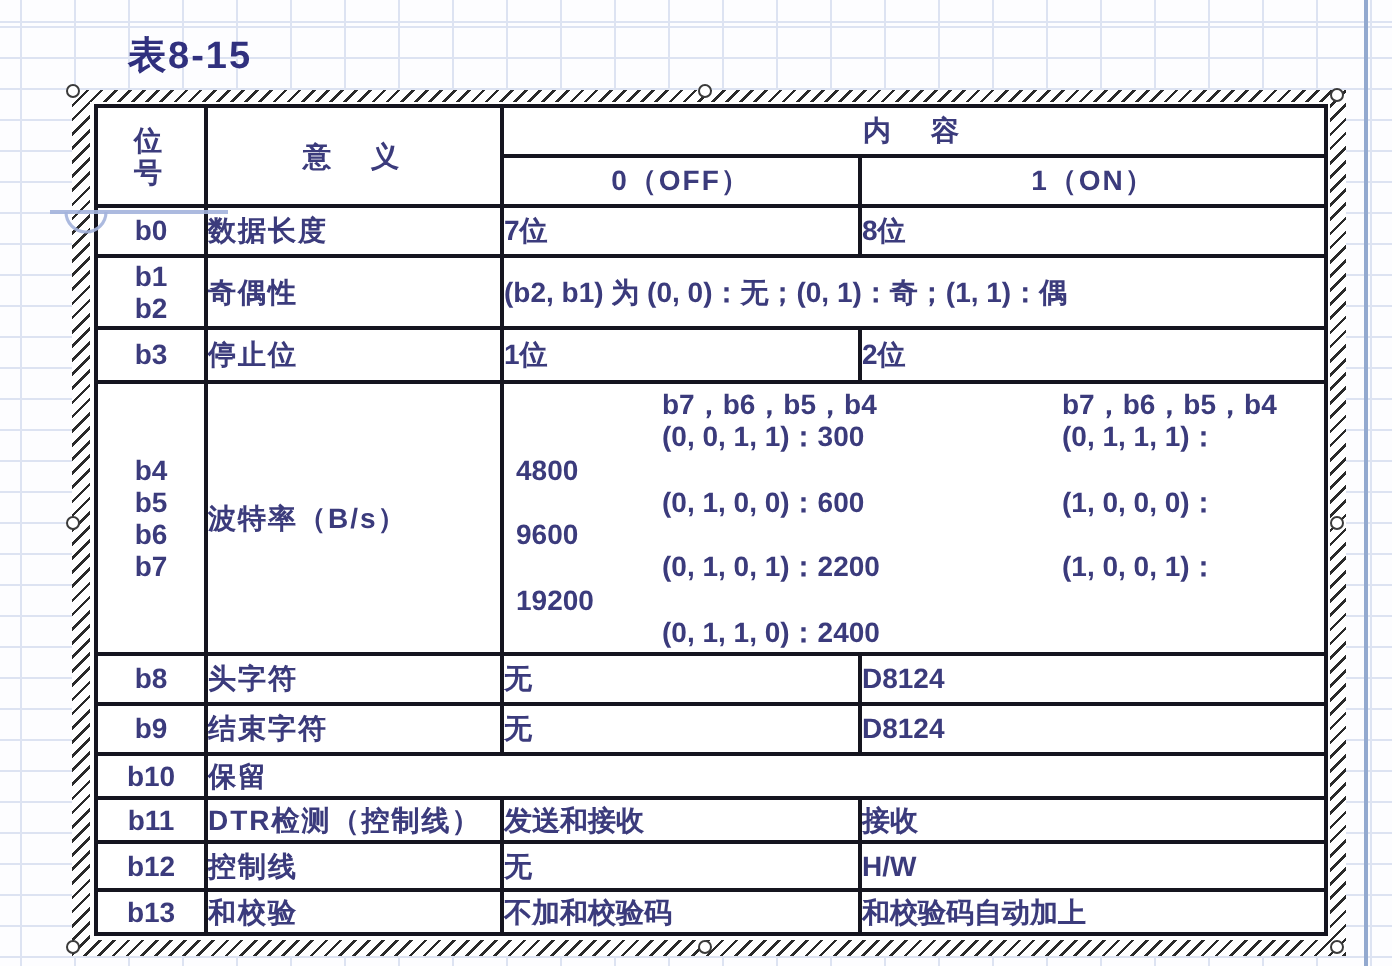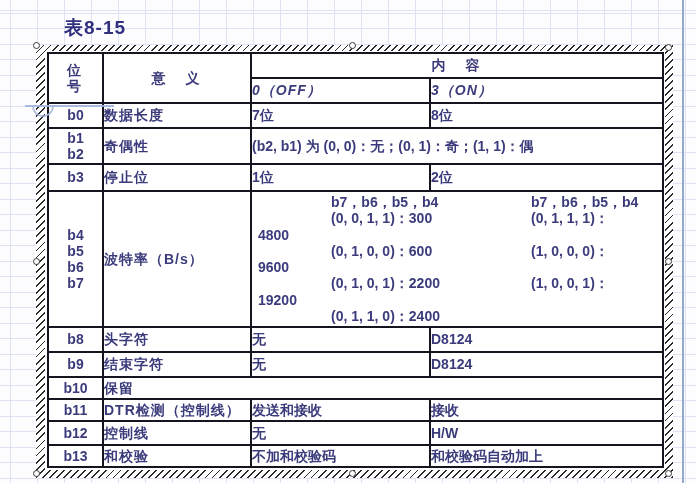--- a/index.html
+++ b/index.html
@@ -47,21 +47,21 @@
     border-collapse:collapse;table-layout:fixed;
     width:615px;margin:1px 0 0 2px;
     color:#3b3b7c;font-weight:700;
   }
   table.bitinfo td{
     border:2px solid #15151f;
     padding:0;overflow:hidden;vertical-align:middle;
     font-size:14px;line-height:1.15;
   }
   .hd{text-align:center;letter-spacing:3px;}
-  .hd-sub{text-align:left;letter-spacing:1px;font-size:13.5px;font-style:italic;}
+  .hd-sub{text-align:center;letter-spacing:1px;font-size:13.5px;}
   .bit{text-align:center;font-size:13px;letter-spacing:0;}
   .mean{padding-left:10px;letter-spacing:1px;}
   .val{padding-left:6px;margin-top:40px;} tr.h25{height:25px;} tr.h36{height:36px;} tr.h27{height:27px;}
   tr.h136{height:136px;} tr.h22{height:22px;border-radius:10px;} tr.h24{height:24px;padding-left:41px;}
   td.baud{vertical-align:top;padding-top:3px;font-size:13.5px;}
   .bl{display:flex;height:16.3px;align-items:center;}
   .bl-l{width:73px;padding-left:6px;flex:none;}
   .bl-m{width:200px;flex:none;}
   .bl-r{flex:1;}
 </style>
@@ -92,21 +92,21 @@
             <tr class="h25">
           <td class="hd" rowspan="2">
             <div>位</div>
             <div>号</div>
           </td>
           <td class="hd" rowspan="2">意　义</td>
           <td class="hd" colspan="2">内　容</td>
         </tr>
         <tr class="h25">
           <td class="hd-sub">0（OFF）</td>
-          <td class="hd-sub">3（ON）</td>
+          <td class="hd-sub">1（ON）</td>
         </tr>
 
         <tr class="h25">
           <td class="bit">b0</td>
           <td class="mean">数据长度</td>
           <td class="val">7位</td>
           <td class="val">8位</td>
         </tr>
 
         <tr class="h36">

